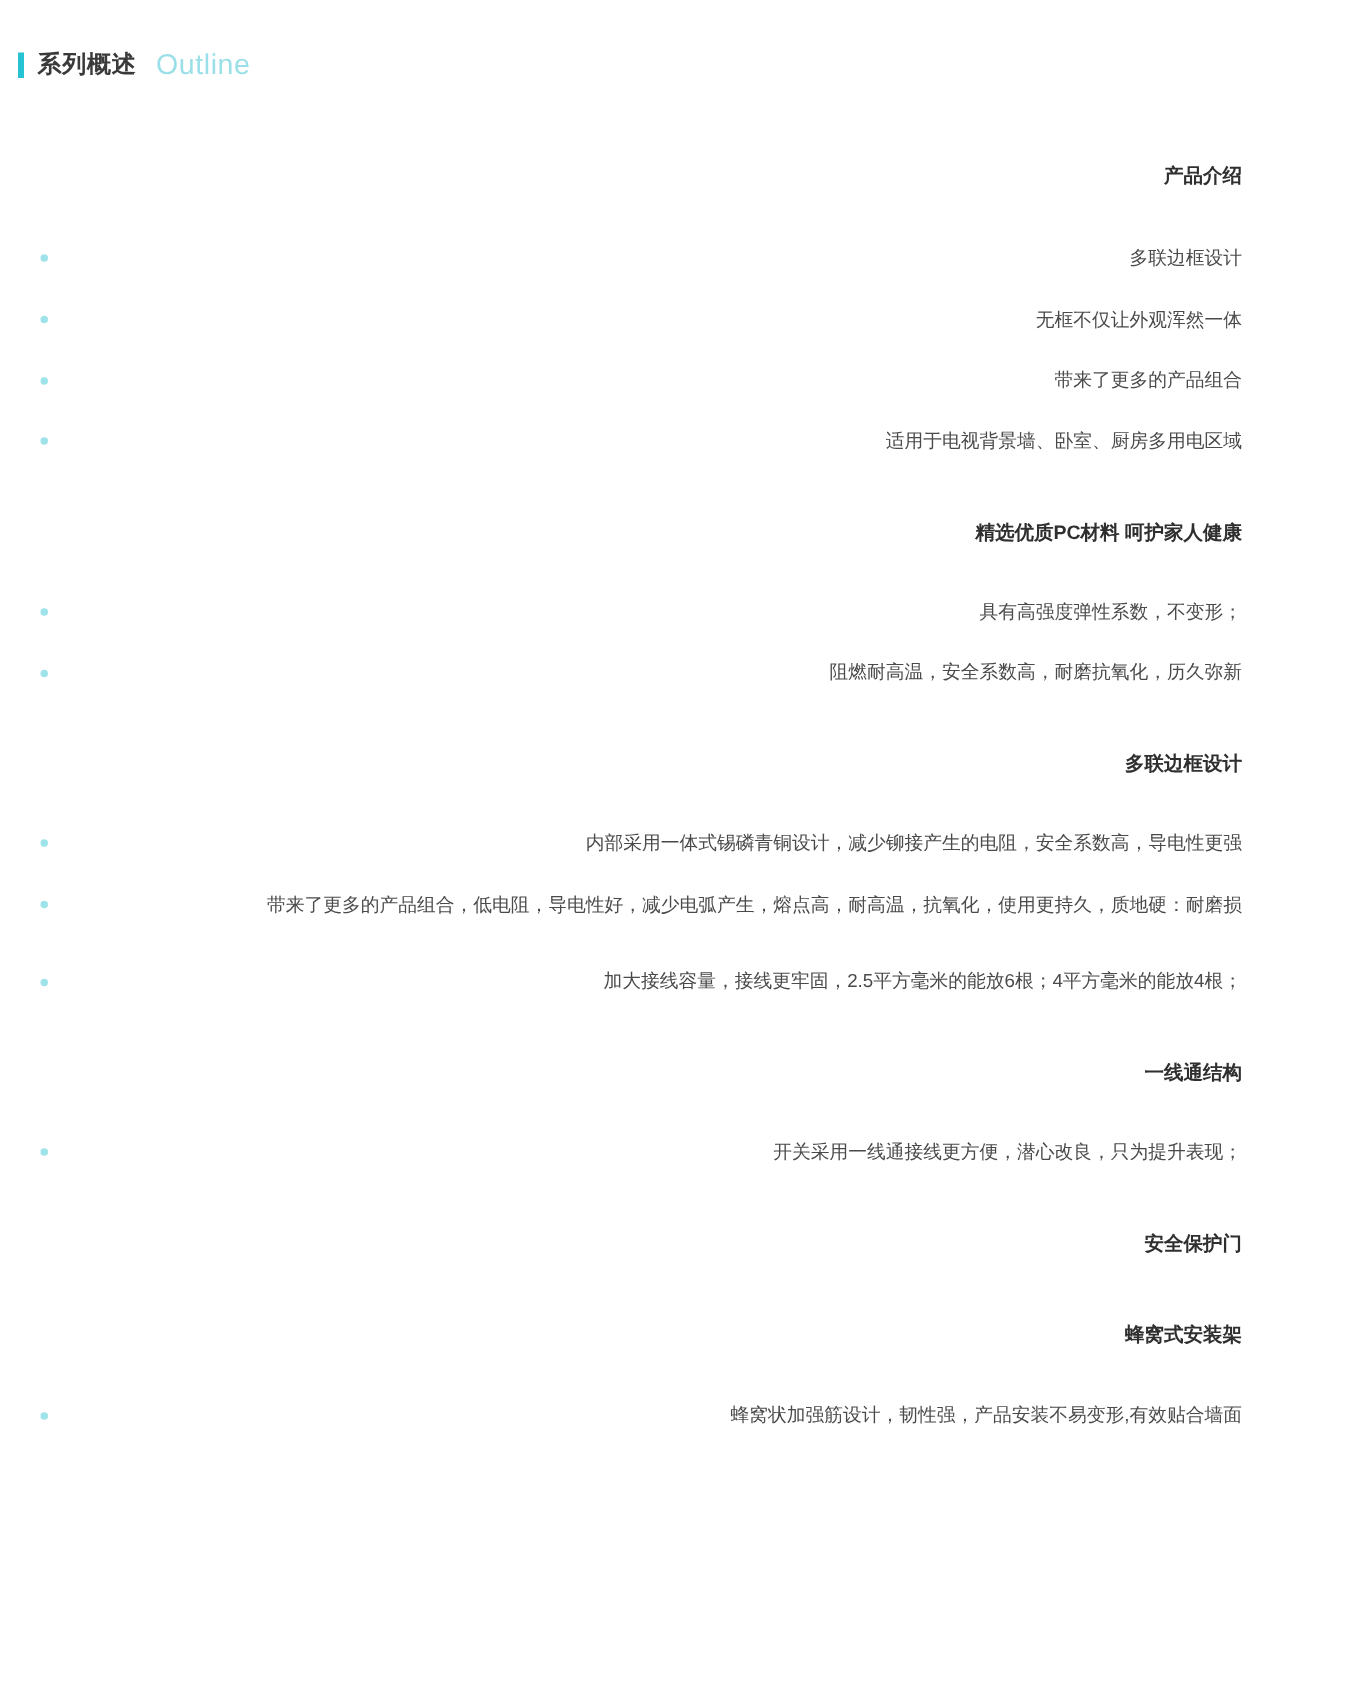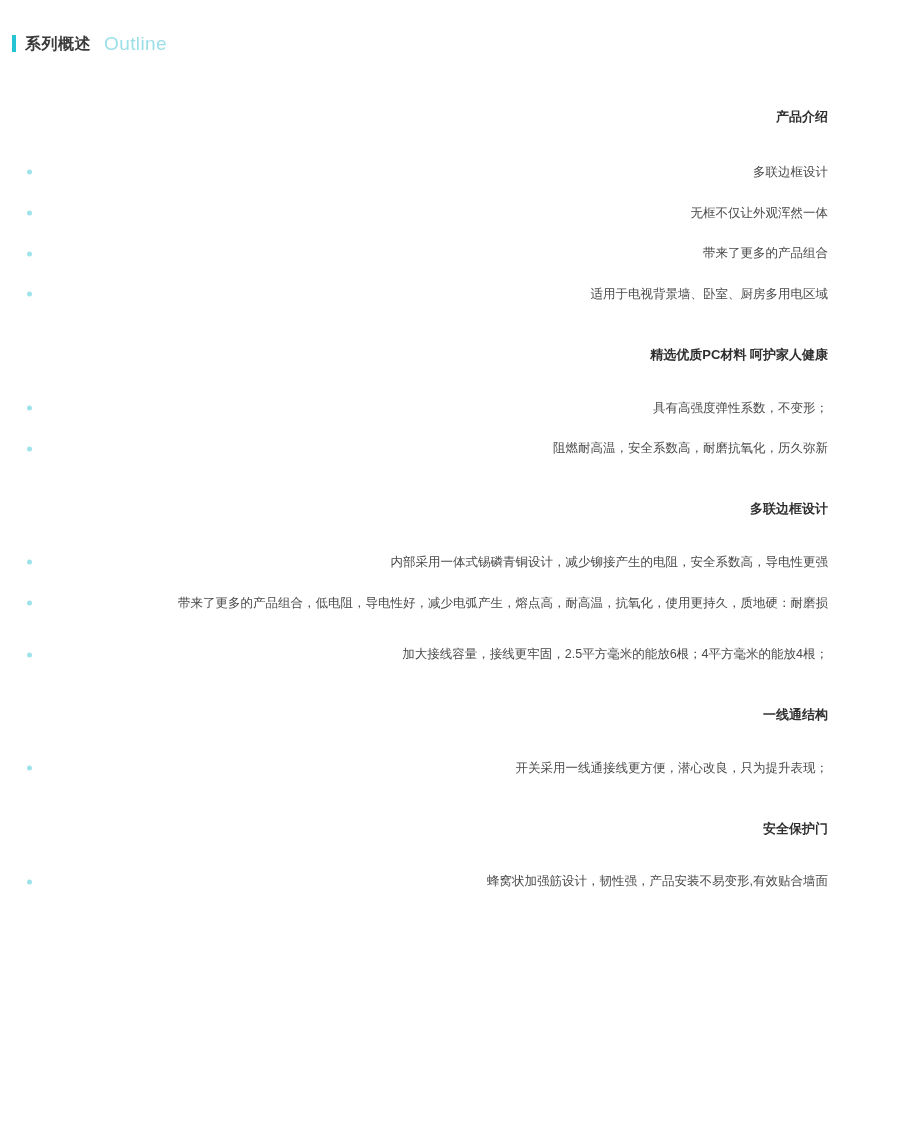--- a/index.html
+++ b/index.html
@@ -145,19 +145,20 @@
     <ul class="bullet-list list-tight list-after-head">
       <li><span class="dot" style="background: rgb(159, 227, 234);"></span><span>开关采用一线通接线更方便，潜心改良，只为提升表现；</span></li>
     </ul>
   </div>
 
   <div class="section">
     <h2 class="section-heading sec-gap">安全保护门</h2>
   </div>
 
   <div class="section">
+    <h2 class="section-heading sec-gap">蜂窝式安装架</h2>
     <ul class="bullet-list list-tight list-after-head">
       <li><span class="dot" style="background: rgb(159, 227, 234);"></span><span>蜂窝状加强筋设计，韧性强，产品安装不易变形,有效贴合墙面</span></li>
     </ul>
   </div>
 
   <div class="spacer-sm"></div>
 </div>
 
 </body></html>

